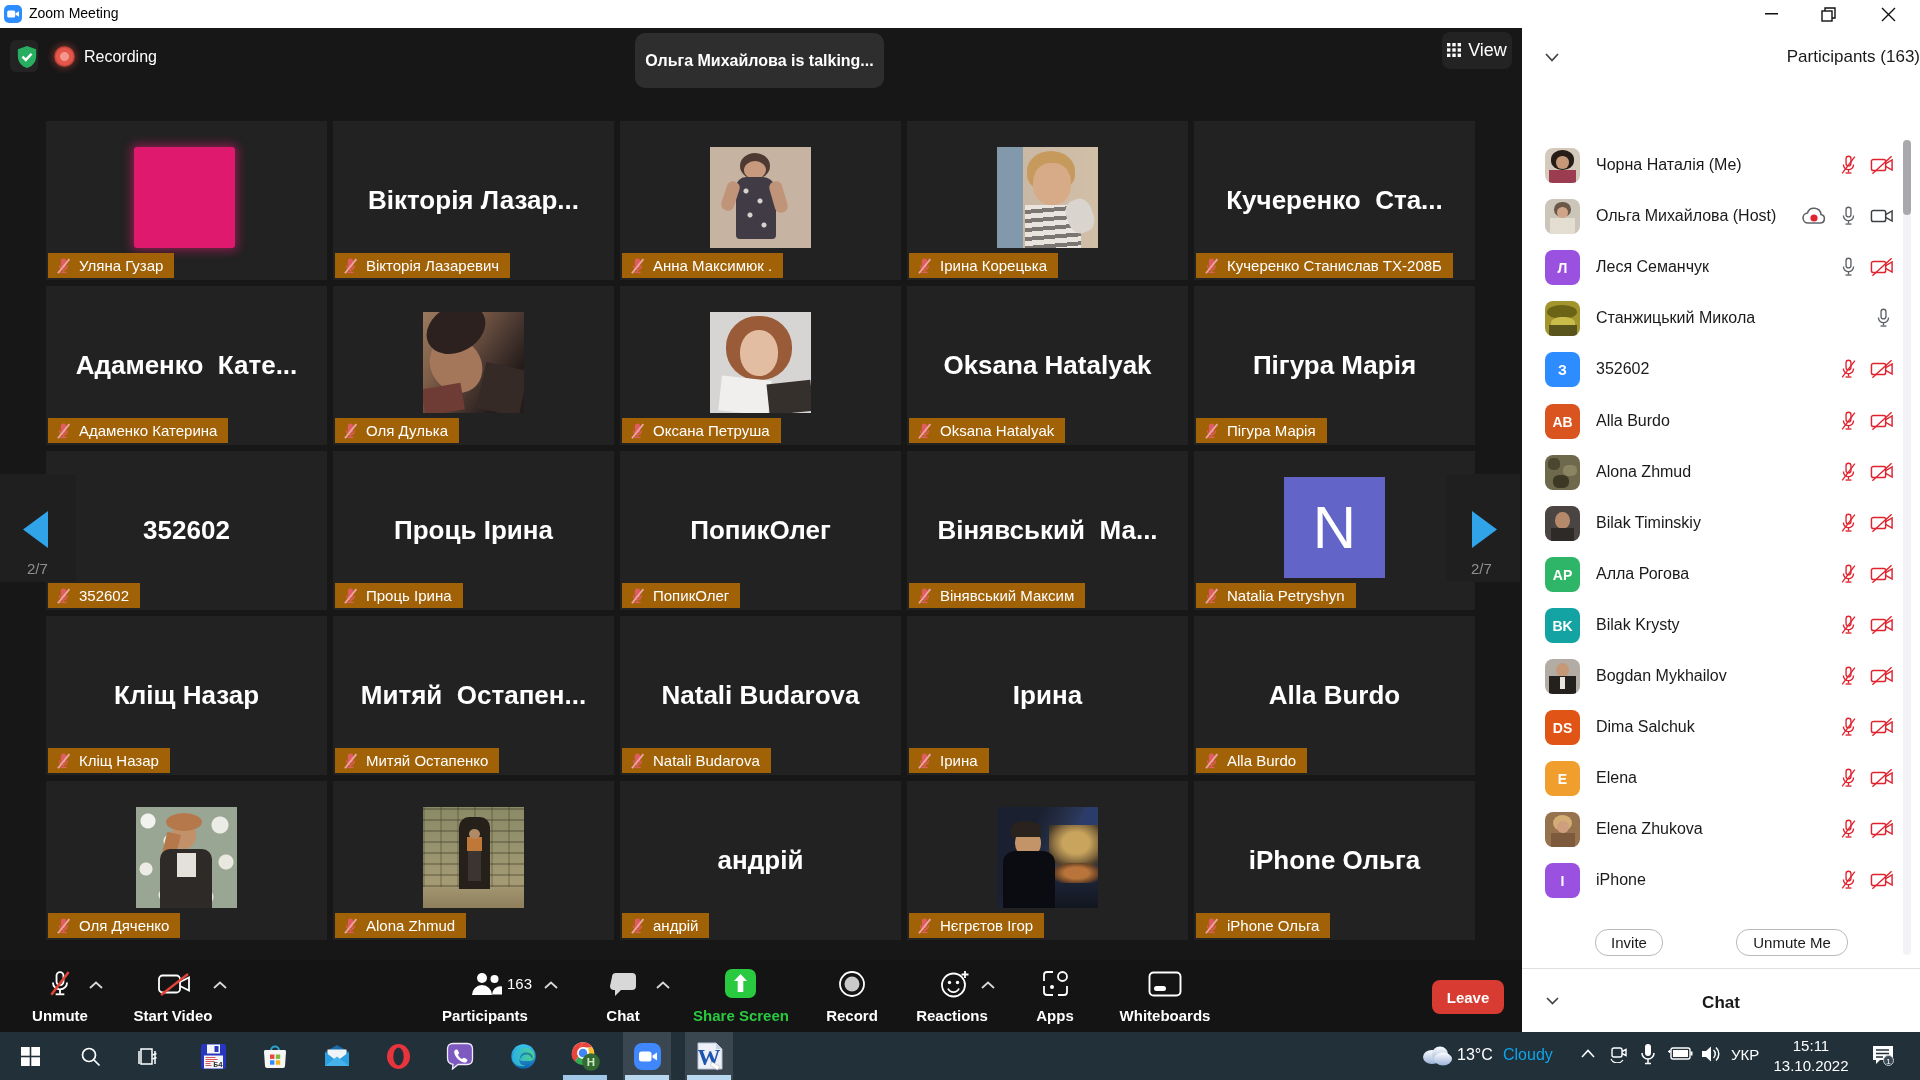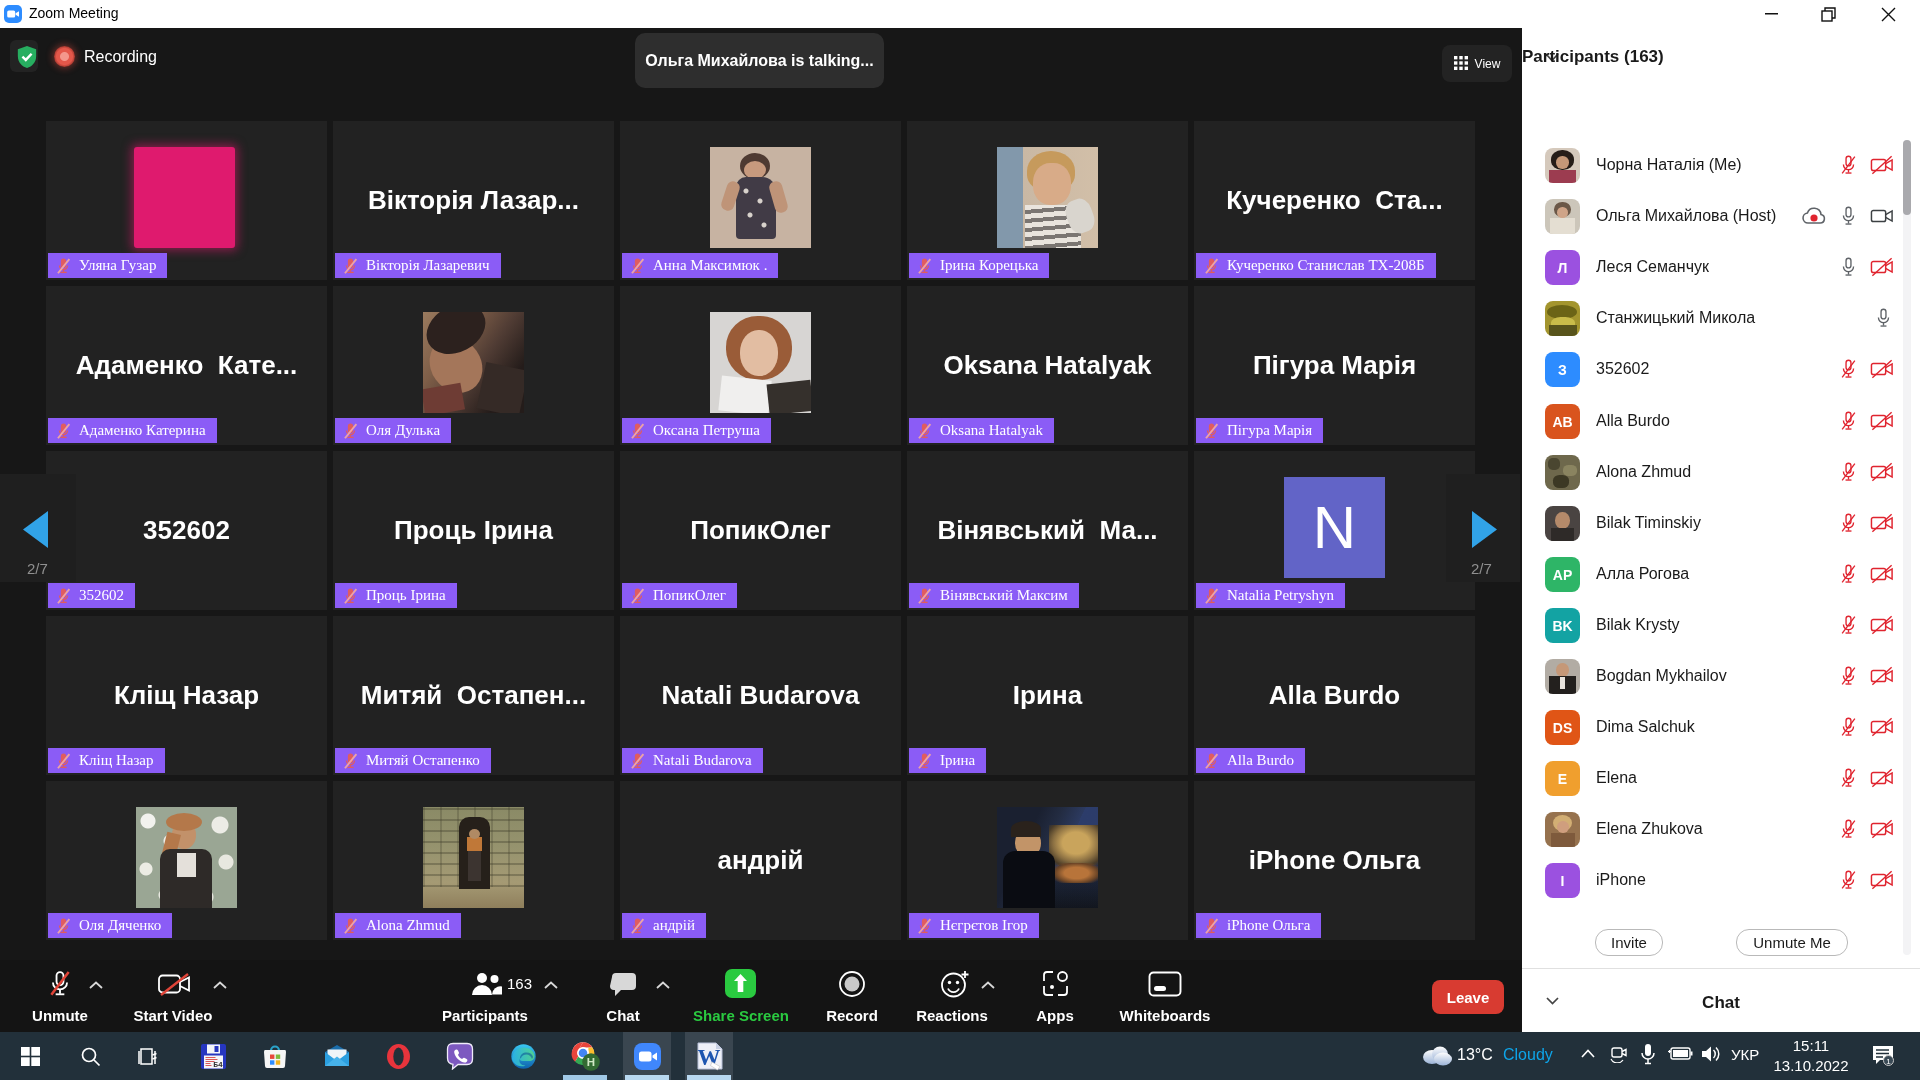--- a/index.html
+++ b/index.html
@@ -9,41 +9,41 @@
 
 #titlebar { position:absolute; left:0; top:0; width:1920px; height:28px; background:#ffffff; }
 #titlebar .zicon { position:absolute; left:4px; top:5px; width:18px; height:18px; border-radius:5px; background:#2D8CFF; }
 #titlebar .ztext { position:absolute; left:29px; top:5px; font-size:14px; color:#000; }
 
 
 #meet { position:absolute; left:0; top:28px; width:1522px; height:1004px; background:#171717; }
 
 .tile { position:absolute; width:281px; height:159px; background:#222222; overflow:hidden; }
 .tname { width:100%; height:100%; display:flex; align-items:center; justify-content:center; color:#fff; font-weight:bold; font-size:26px; white-space:pre; }
-.tlabel { position:absolute; left:2px; bottom:2px; height:25px; background:#8b5cf6; display:flex; align-items:center; padding:0 11px 0 7px; color:#fff; font-size:15px; white-space:pre;font-family:Liberation Serif, serif; }
+.tlabel { position:absolute; left:2px; bottom:2px; height:25px; background:#a16207; display:flex; align-items:center; padding:0 11px 0 7px; color:#fff; font-size:15px; white-space:pre; }
 .tlabel svg { margin-right:7px; }
 .avatar { position:absolute; left:90px; top:26px; width:101px; height:101px; }
 
 
 #shieldbtn { position:absolute; left:10px; top:12px; width:28px; height:32px; background:#232323; border-radius:6px; }
 #rectooltip { position:absolute; left:635px; top:5px; width:249px; height:55px; background:#2e2e2e; border-radius:10px; color:#fff; font-weight:bold; font-size:16px; display:flex; align-items:center; justify-content:center; }
-#viewbtn { position:absolute; left:1442px; top:17px; width:70px; height:37px; background:#232323; border-radius:8px; color:#fff; font-size:12px; display:flex; align-items:center; justify-content:center; }
+#viewbtn { position:absolute; left:1442px; top:4px; width:70px; height:37px; background:#232323; border-radius:8px; color:#fff; font-size:18px; display:flex; align-items:center; justify-content:center; }
 #recording { position:absolute; left:84px; top:20px; color:#fff; font-size:16px; }
 
 
 .navrect { position:absolute; width:76px; height:108px; background:#1f1f1f; top:446px; }
 .navnum { position:absolute; color:#909090; font-size:15px; }
 
 
 #toolbar { position:absolute; left:0; top:932px; width:1522px; height:72px; background:#141414; }
 .tblabel { position:absolute; top:47px; width:100%; text-align:center; color:#fff; font-size:15px; white-space:nowrap;font-weight:bold; }
 
 
 #panel { position:absolute; left:1522px; top:28px; width:398px; height:1004px; background:#ffffff; }
-#phead { position:absolute; left:0; top:19px; width:100%; text-align:left; font-weight:bold; font-size:17px; color:#1a1a1a; }
+#phead { position:absolute; left:0; top:19px; width:100%; text-align:right; font-weight:normal; font-size:17px; color:#1a1a1a; }
 #searchbox { position:absolute; left:24px; top:69px; width:352px; height:40px; border:1px solid #c9c9c9; border-radius:8px; }
 #searchbox span { position:absolute; left:40px; top:9px; font-size:16px; color:#757575; }
 .prow { position:absolute; left:0; width:398px; height:51px; }
 .pavatar { position:absolute; left:23px; top:8px; width:35px; height:35px; border-radius:8px; color:#fff; font-weight:bold; font-size:14px; display:flex; align-items:center; justify-content:center; overflow:hidden; }
 .pname { position:absolute; left:74px; top:16px; font-size:16px; color:#1a1a1a; white-space:nowrap; }
 .picons { position:absolute; right:26px; top:14px; display:flex; gap:11px; }
 .pbtn { position:absolute; height:27px; border:1px solid #b9b9b9; border-radius:13px; background:#fff; font-size:15px; color:#1a1a1a; display:flex; align-items:center; justify-content:center; }
 #chatdiv { position:absolute; left:0; top:940px; width:398px; border-top:1px solid #e0e0e0; }
 #chathead { position:absolute; left:0; top:965px; width:100%; text-align:center; font-weight:bold; font-size:17px; color:#1a1a1a; }
 

